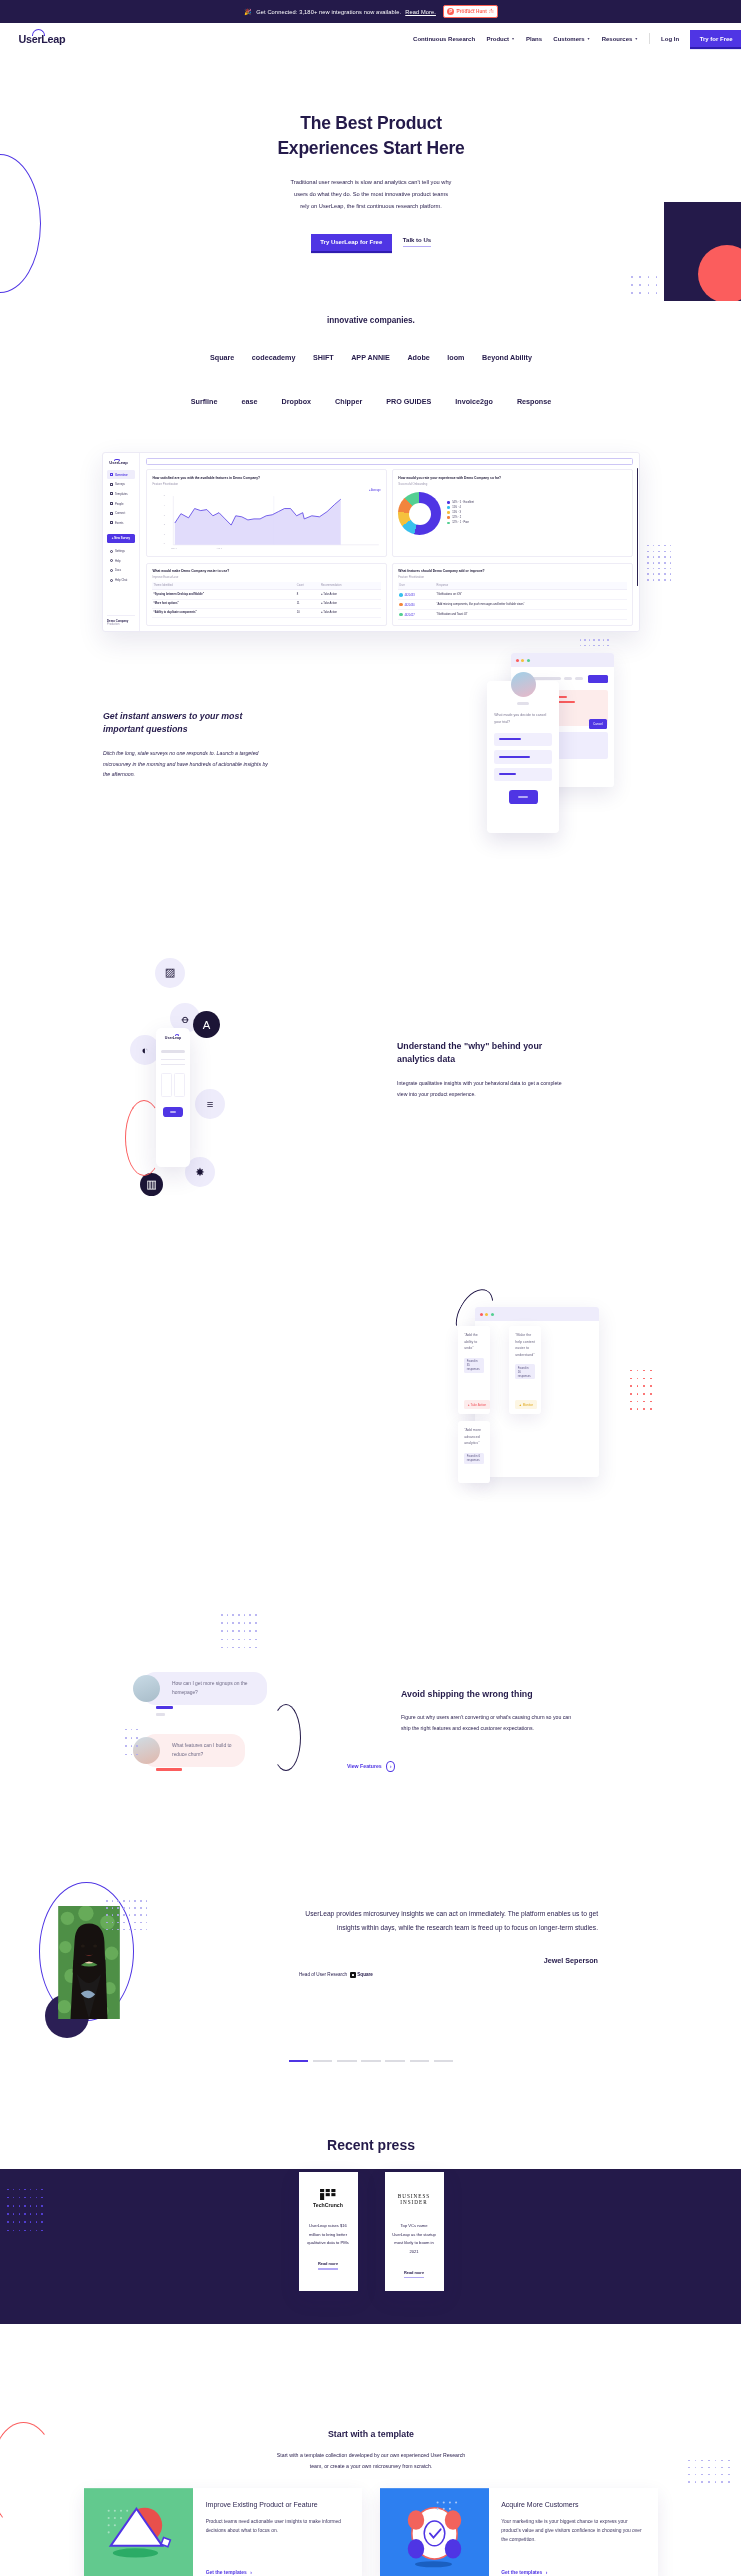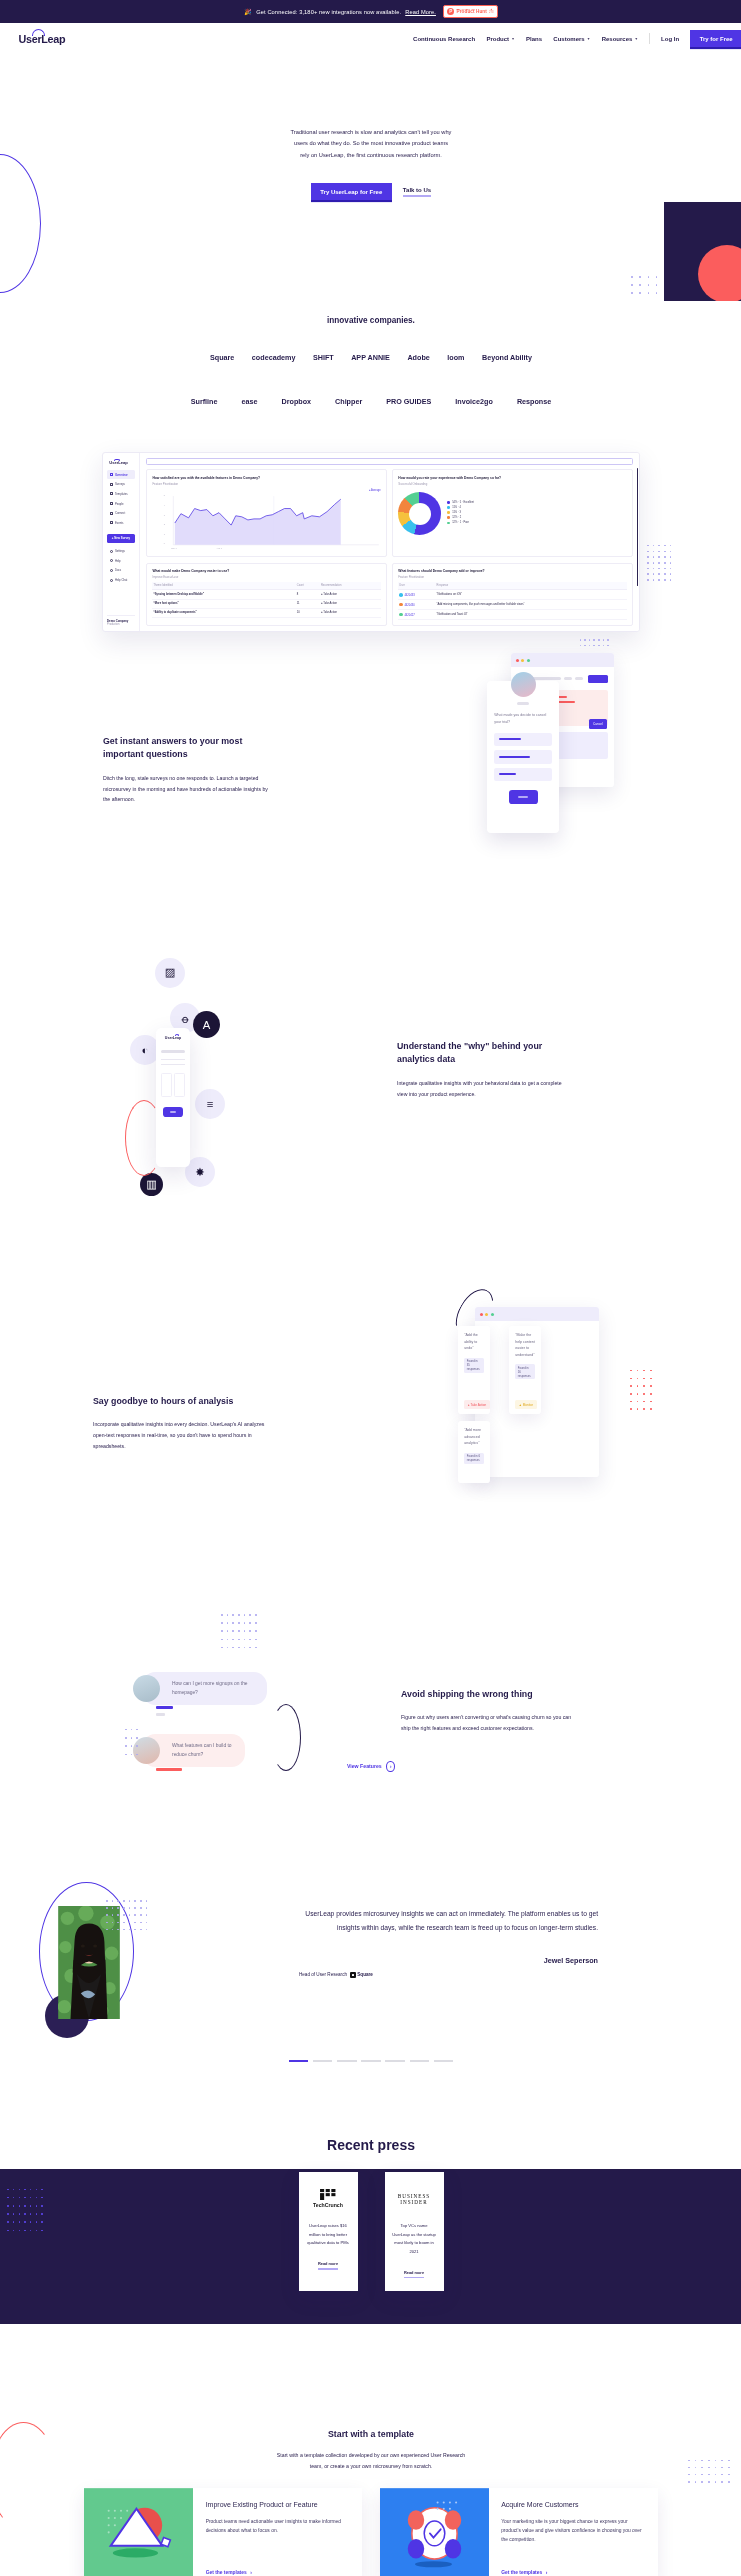--- a/index.html
+++ b/index.html
@@ -248,20 +248,24 @@
       <span class="dot"></span>
       <span class="dot"></span>
       <span class="dot"></span>
       <span class="dot"></span>
       <span class="dot"></span>
       <span class="dot"></span>
       <span class="dot"></span>
       <span class="dot"></span>
     </div>
   <div class="hero-inner">
+    <h1 class="hero-title">
+      <span>The Best Product</span><br>
+      <span>Experiences Start Here</span>
+    </h1>
     <div class="hero-sub">
       <div>Traditional user research is slow and analytics can't tell you why</div>
       <div>users do what they do. So the most innovative product teams</div>
       <div>rely on UserLeap, the first continuous research platform.</div>
     </div>
     <div class="hero-cta">
       <button class="btn-primary">Try UserLeap for Free</button>
       <div class="link-underline">
         <span>Talk to Us</span><span class="ul"></span>
       </div>
@@ -499,21 +503,21 @@
               </tbody>
           </table>
         </div>
       </div>
       <div class="scrollbar"></div>
     </div>
   </div>
 </div>
 
 <div class="feature" style="height:289px;">
-  <div class="ftext" style="left:103px; top:98px;">
+  <div class="ftext" style="left:103px; top:73px;font-style:italic;">
     <h2>Get instant answers to your most important questions</h2>
     <p>Ditch the long, stale surveys no one responds to. Launch a targeted microsurvey in the morning and have hundreds of actionable insights by the afternoon.</p>
   </div>
   <div class="mock" style="left:464px; top:5.2px; width:155px; height:216px;">
     <div class="dots-grid" id="f1dots" style="position:absolute;right:7.2px;top:-3.1px;grid-template-columns:repeat(7,4.6px);grid-auto-rows:5.7px;">
         <span class="dot"></span>
         <span class="dot"></span>
         <span class="dot"></span>
         <span class="dot"></span>
         <span class="dot"></span>
@@ -599,24 +603,20 @@
         <span style="flex:1;height:24px;border:0.5px solid #f0eef8;border-radius:1.5px;display:block;"></span>
       </div>
       <div class="sbtn" style="margin-top:9.3px;width:20.6px;height:10.3px;">
           <i style="width:6.2px;"></i>
         </div>
     </div>
   </div>
 </div>
 
 <div class="feature" style="height:309px;">
-  <div class="ftext" style="left:93px; top:165px; width:180px;">
-    <h2>Say goodbye to hours of analysis</h2>
-    <p>Incorporate qualitative insights into every decision. UserLeap's AI analyzes open-text responses in real-time, so you don't have to spend hours in spreadsheets.</p>
-  </div>
   <div class="mock" style="left:428px;top:62px;width:268px;height:227px;">
     <div style="position:absolute;left:31px;top:-5.2px;width:31px;height:52px;border:0.6px solid #241a4a;border-radius:50%;border-right-color:transparent;border-bottom-color:transparent;transform:rotate(30deg);"></div>
     <div class="browser" style="position:absolute;left:47px;top:15.5px;width:124px;height:170px;">
       <div class="bbar">
           <span class="bdot" style="background:#fb5d5d"></span>
           <span class="bdot" style="background:#f5c13d"></span>
           <span class="bdot" style="background:#54cf92"></span>
         </div>
     </div>
     <div class="dots-grid" style="position:absolute;left:202px;top:78px;grid-template-columns:repeat(4,6.7px);grid-auto-rows:7.7px;" id="f3dots">

